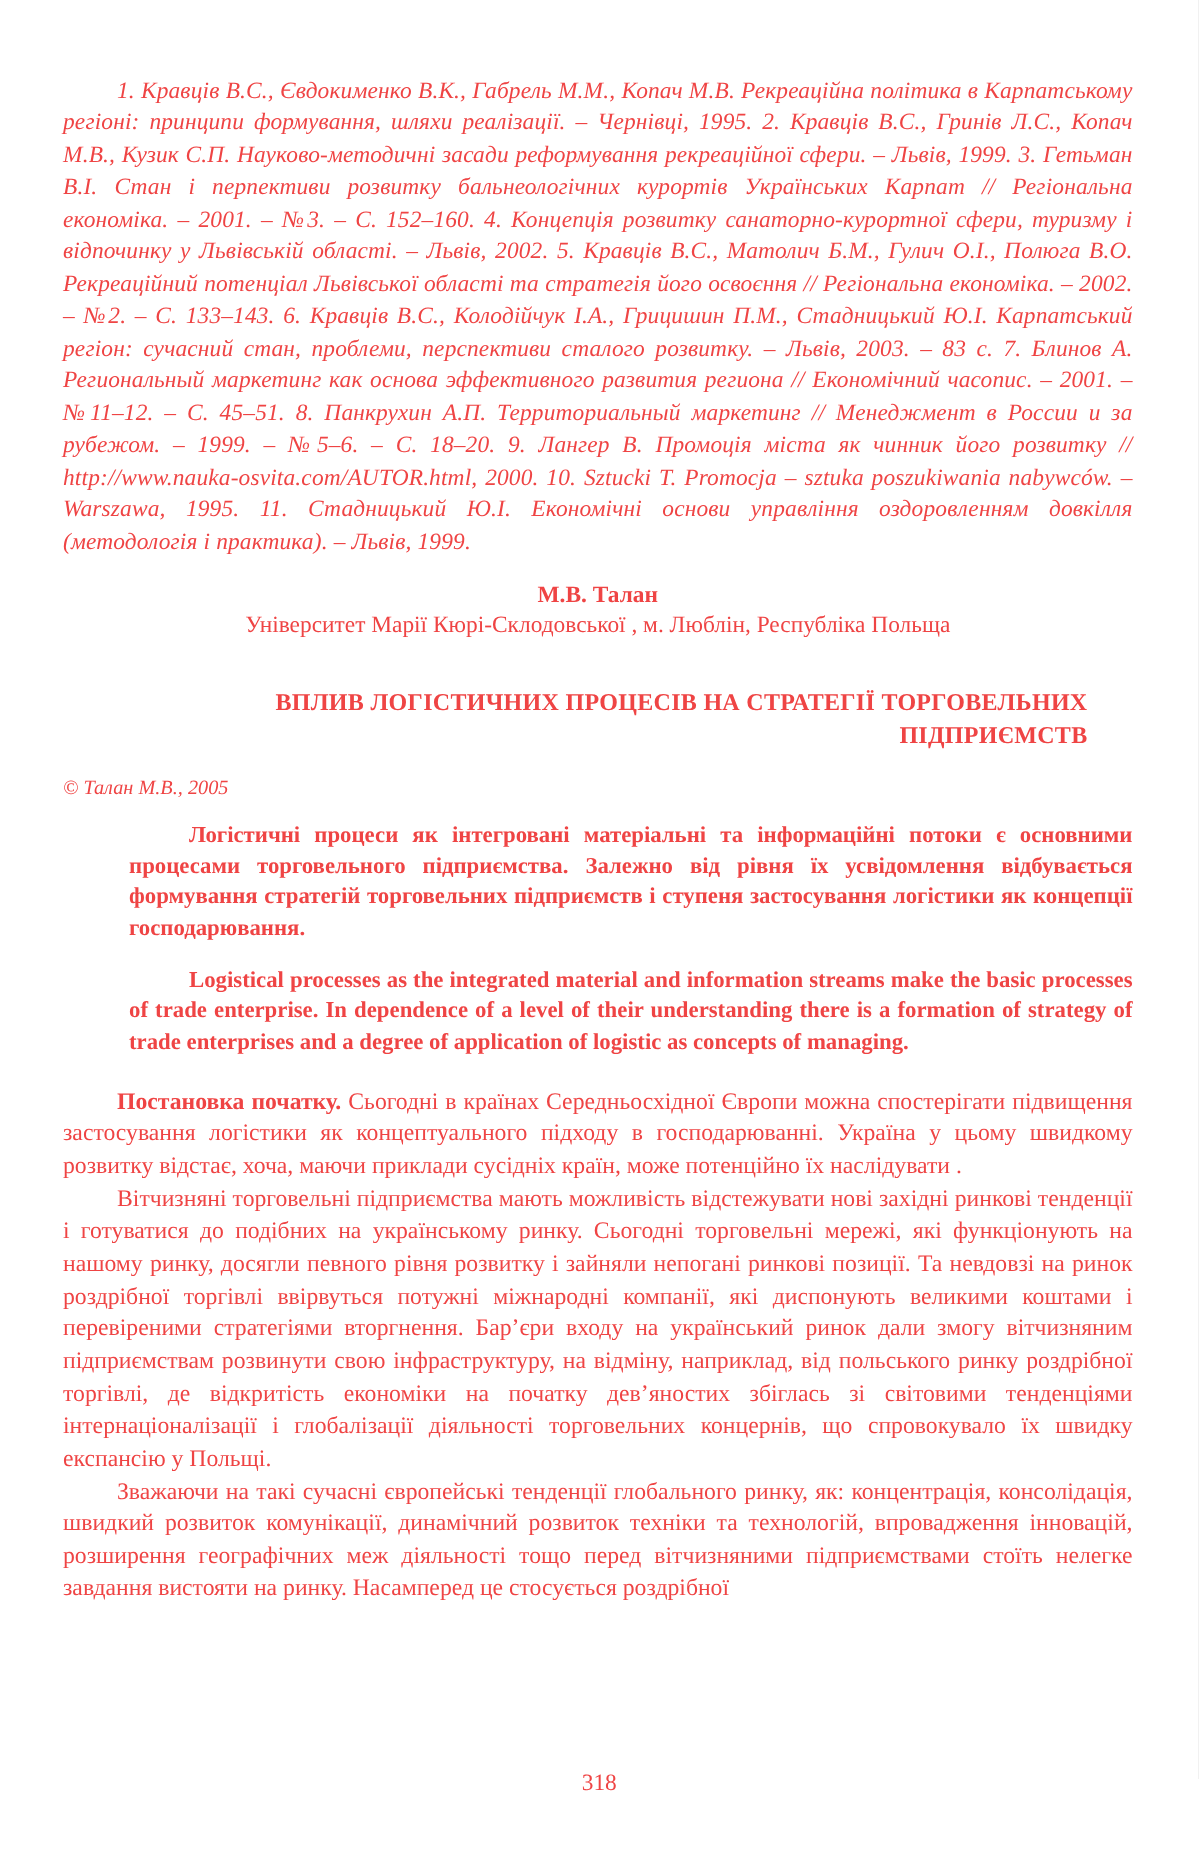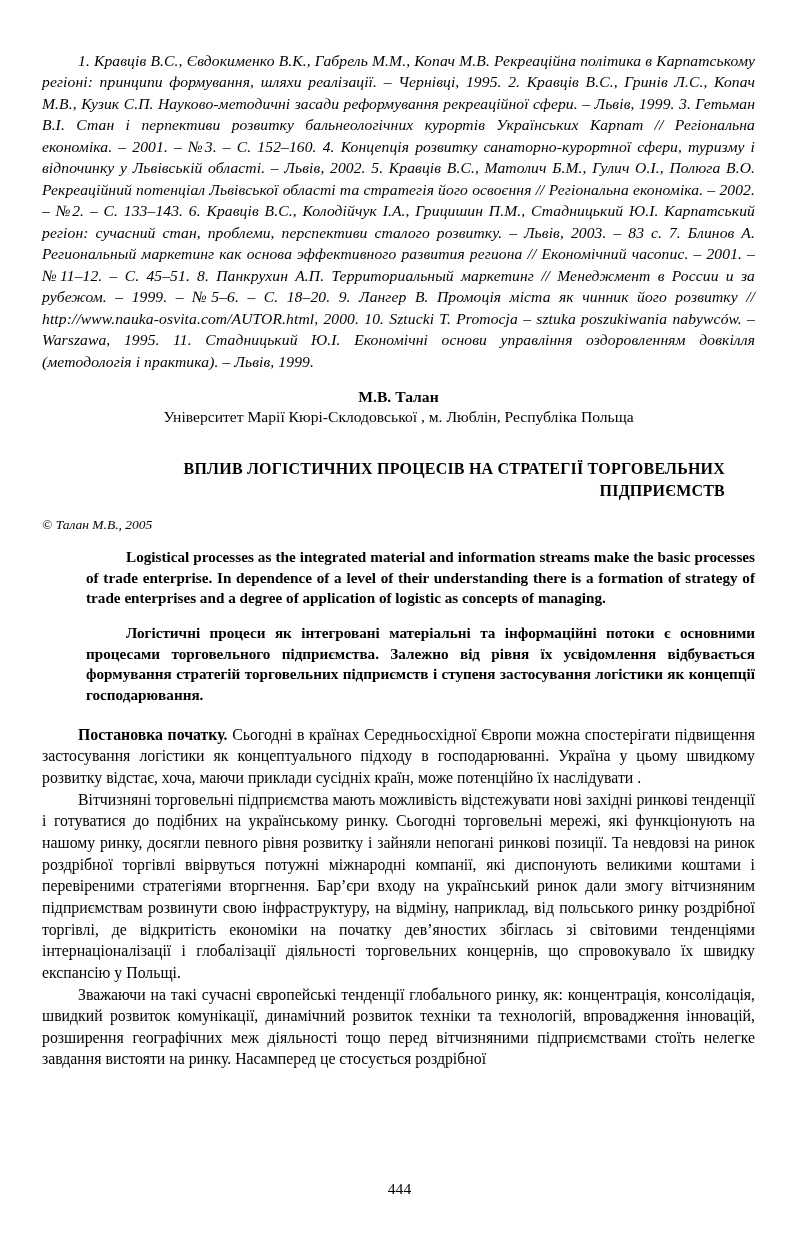--- a/index.html
+++ b/index.html
@@ -6,21 +6,21 @@
     margin: 0;
     padding: 0;
     background: #e8e8e8;
   }
   .page {
     position: relative;
     width: 799px;
     height: 1240px;
     margin: 0 auto;
     background: #ffffff;
-    color: #000000;
+    color: #ef4444;
     font-family: "Liberation Serif", "DejaVu Serif", serif;
     overflow: hidden;
     box-sizing: border-box;
   }
   .content {
     padding: 34px 44px 0 42px;
   }
   .references {
     font-style: italic;
     font-size: 15.6px;
@@ -102,26 +102,26 @@
 
 
     <div class="author">М.В. Талан</div>
 
     <div class="affiliation">Університет Марії Кюрі-Склодовської , м. Люблін, Республіка Польща</div>
 
     <h1 class="paper-title">ВПЛИВ ЛОГІСТИЧНИХ ПРОЦЕСІВ НА СТРАТЕГІЇ ТОРГОВЕЛЬНИХ ПІДПРИЄМСТВ</h1>
 
     <div class="copyright">© Талан М.В., 2005</div>
 
+    <p class="abstract ua">Логістичні процеси як інтегровані матеріальні та інформаційні потоки є основними процесами торговельного підприємства. Залежно від рівня їх усвідомлення відбувається формування стратегій торговельних підприємств і ступеня застосування логістики як концепції господарювання.</p>
+
     <p class="abstract en">Logistical processes as the integrated material and information streams make the basic processes of trade enterprise. In dependence of a level of their understanding there is a formation of strategy of trade enterprises and a degree of application of logistic as concepts of managing.</p>
-
-    <p class="abstract ua">Логістичні процеси як інтегровані матеріальні та інформаційні потоки є основними процесами торговельного підприємства. Залежно від рівня їх усвідомлення відбувається формування стратегій торговельних підприємств і ступеня застосування логістики як концепції господарювання.</p>
 
     <p class="body-para first"><span class="lead">Постановка початку.</span><span> Сьогодні в країнах Середньосхідної Європи можна спостерігати підвищення застосування логістики як концептуального підходу в господарюванні. Україна у цьому швидкому розвитку відстає, хоча, маючи приклади сусідніх країн, може потенційно їх наслідувати .</span></p>
 
     <p class="body-para">Вітчизняні торговельні підприємства мають можливість відстежувати нові західні ринкові тенденції і готуватися до подібних на українському ринку. Сьогодні торговельні мережі, які функціонують на нашому ринку, досягли певного рівня розвитку і зайняли непогані ринкові позиції. Та невдовзі на ринок роздрібної торгівлі ввірвуться потужні міжнародні компанії, які диспонують великими коштами і перевіреними стратегіями вторгнення. Бар’єри входу на український ринок дали змогу вітчизняним підприємствам розвинути свою інфраструктуру, на відміну, наприклад, від польського ринку роздрібної торгівлі, де відкритість економіки на початку дев’яностих збіглась зі світовими тенденціями інтернаціоналізації і глобалізації діяльності торговельних концернів, що спровокувало їх швидку експансію у Польщі.</p>
 
     <p class="body-para">Зважаючи на такі сучасні європейські тенденції глобального ринку, як: концентрація, консолідація, швидкий розвиток комунікації, динамічний розвиток техніки та технологій, впровадження інновацій, розширення географічних меж діяльності тощо перед вітчизняними підприємствами стоїть нелегке завдання вистояти на ринку. Насамперед це стосується роздрібної</p>
 
   </div>
 
-  <div class="page-number">444</div>
+  <div class="page-number">318</div>
 </div>
 
 </body></html>

